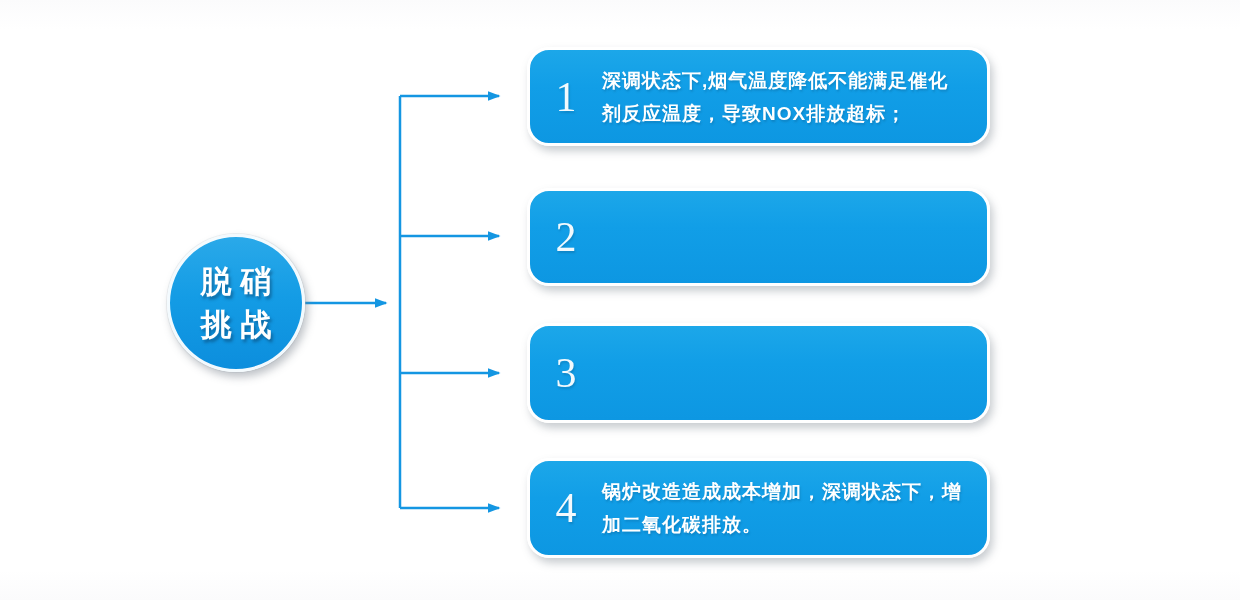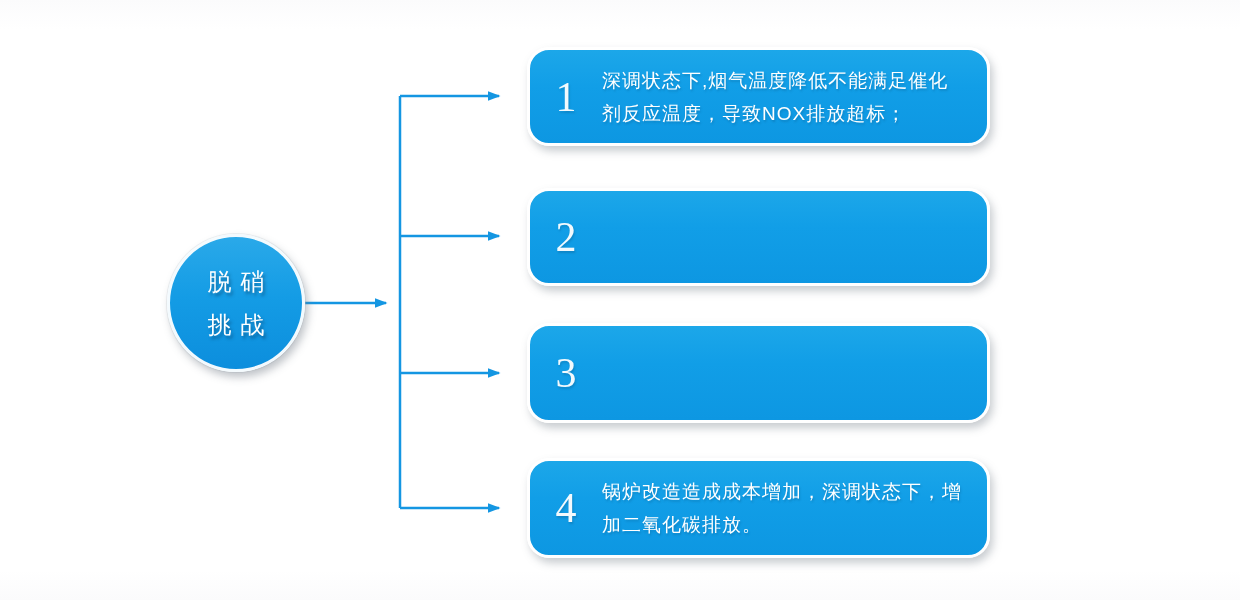--- a/index.html
+++ b/index.html
@@ -35,22 +35,22 @@
     box-shadow: 3px 5px 9px rgba(110,120,130,0.45), 0 0 0 1px rgba(210,218,224,0.35);
     box-sizing: border-box;
     display: flex;
     flex-direction: column;
     align-items: center;
     justify-content: center;
     z-index: 2;
   }
   .hub-line {
     color: #ffffff;
-    font-size: 24px;
-    font-weight: normal;
+    font-size: 31px;
+    font-weight: bold;
     line-height: 43px;
     letter-spacing: 9px;
     text-indent: 9px; 
     text-shadow: 2px 3px 3px rgba(10,60,100,0.5);
     white-space: nowrap;
   }
   
   .challenge-box {
     position: absolute;
     left: 527px;
@@ -75,21 +75,21 @@
     font-family: "Liberation Serif", "DejaVu Serif", serif;
     font-size: 42px;
     line-height: 1;
     text-shadow: 1px 2px 2px rgba(10,70,110,0.25);
   }
   .challenge-text {
     flex: 1 1 auto;
     padding-right: 24px;
     color: #ffffff;
     font-size: 19px;
-    font-weight: normal;
+    font-weight: bold;
     line-height: 33px;
     letter-spacing: 1px;
     text-shadow: 1px 2px 2px rgba(10,70,110,0.25);
   }
 </style>
 </head>
 <body>
 
 <div class="stage">
 

